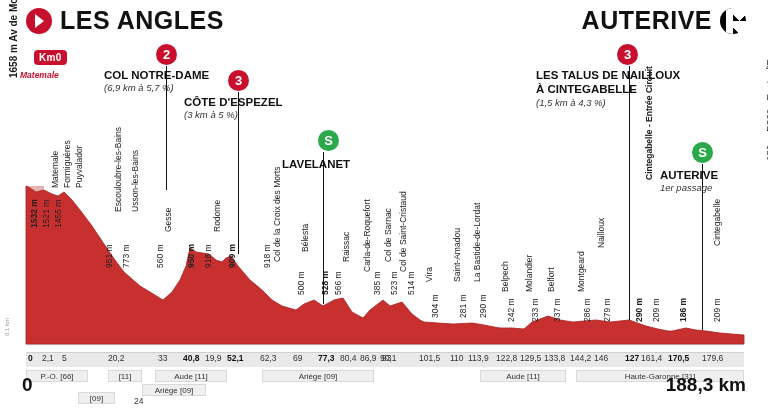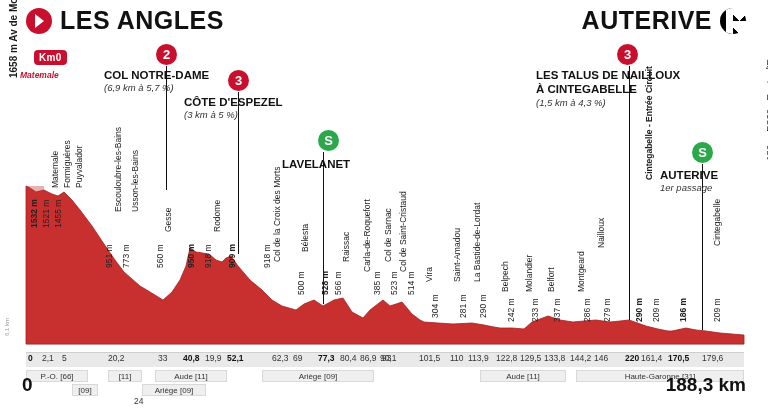--- a/index.html
+++ b/index.html
@@ -248,47 +248,47 @@
 
     <div class="km-num bold" style="left:28px;">0</div>
     <div class="km-num" style="left:42px;">2,1</div>
     <div class="km-num" style="left:62px;">5</div>
     <div class="km-num" style="left:108px;">20,2</div>
     <div class="km-num" style="left:134px;margin-top:43px;">24</div>
     <div class="km-num" style="left:158px;">33</div>
     <div class="km-num bold" style="left:183px;">40,8</div>
     <div class="km-num" style="left:205px;">19,9</div>
     <div class="km-num bold" style="left:227px;">52,1</div>
-    <div class="km-num" style="left:272px;">62,3</div>
+    <div class="km-num" style="left:260px;">62,3</div>
     <div class="km-num" style="left:293px;">69</div>
     <div class="km-num bold" style="left:318px;">77,3</div>
     <div class="km-num" style="left:340px;">80,4</div>
     <div class="km-num" style="left:360px;">86,9</div>
     <div class="km-num" style="left:380px;">90,1</div>
     <div class="km-num" style="left:382px;text-align:center;">93</div>
     <div class="km-num" style="left:419px;">101,5</div>
     <div class="km-num" style="left:450px;">110</div>
     <div class="km-num" style="left:468px;">113,9</div>
     <div class="km-num" style="left:496px;">122,8</div>
     <div class="km-num" style="left:520px;">129,5</div>
     <div class="km-num" style="left:544px;">133,8</div>
     <div class="km-num" style="left:570px;">144,2</div>
     <div class="km-num" style="left:594px;">146</div>
-    <div class="km-num bold" style="left:625px;">220</div>
+    <div class="km-num bold" style="left:625px;">127</div>
     <div class="km-num" style="left:641px;">161,4</div>
     <div class="km-num bold" style="left:668px;">170,5</div>
     <div class="km-num" style="left:702px;">179,6</div>
 
     <div class="dept-band" style="left:26px;width:62px;">P.-O. [66]</div>
     <div class="dept-band" style="left:108px;width:34px;">[11]</div>
     <div class="dept-band" style="left:155px;width:72px;">Aude [11]</div>
     <div class="dept-band" style="left:262px;width:112px;">Ariège [09]</div>
     <div class="dept-band" style="left:480px;width:86px;">Aude [11]</div>
     <div class="dept-band" style="left:576px;width:168px;">Haute-Garonne [31]</div>
 
-    <div class="dept-band2" style="left:72px;width:26px;">[09]</div>
+    <div class="dept-band2" style="left:78px;width:37px;margin-top:8px;">[09]</div>
     <div class="dept-band2" style="left:142px;width:64px;">Ariège [09]</div>
 
     <div class="zero">0</div>
     <div class="total">188,3 km</div>
   </div>
 
 </div>
 
 </body></html>

